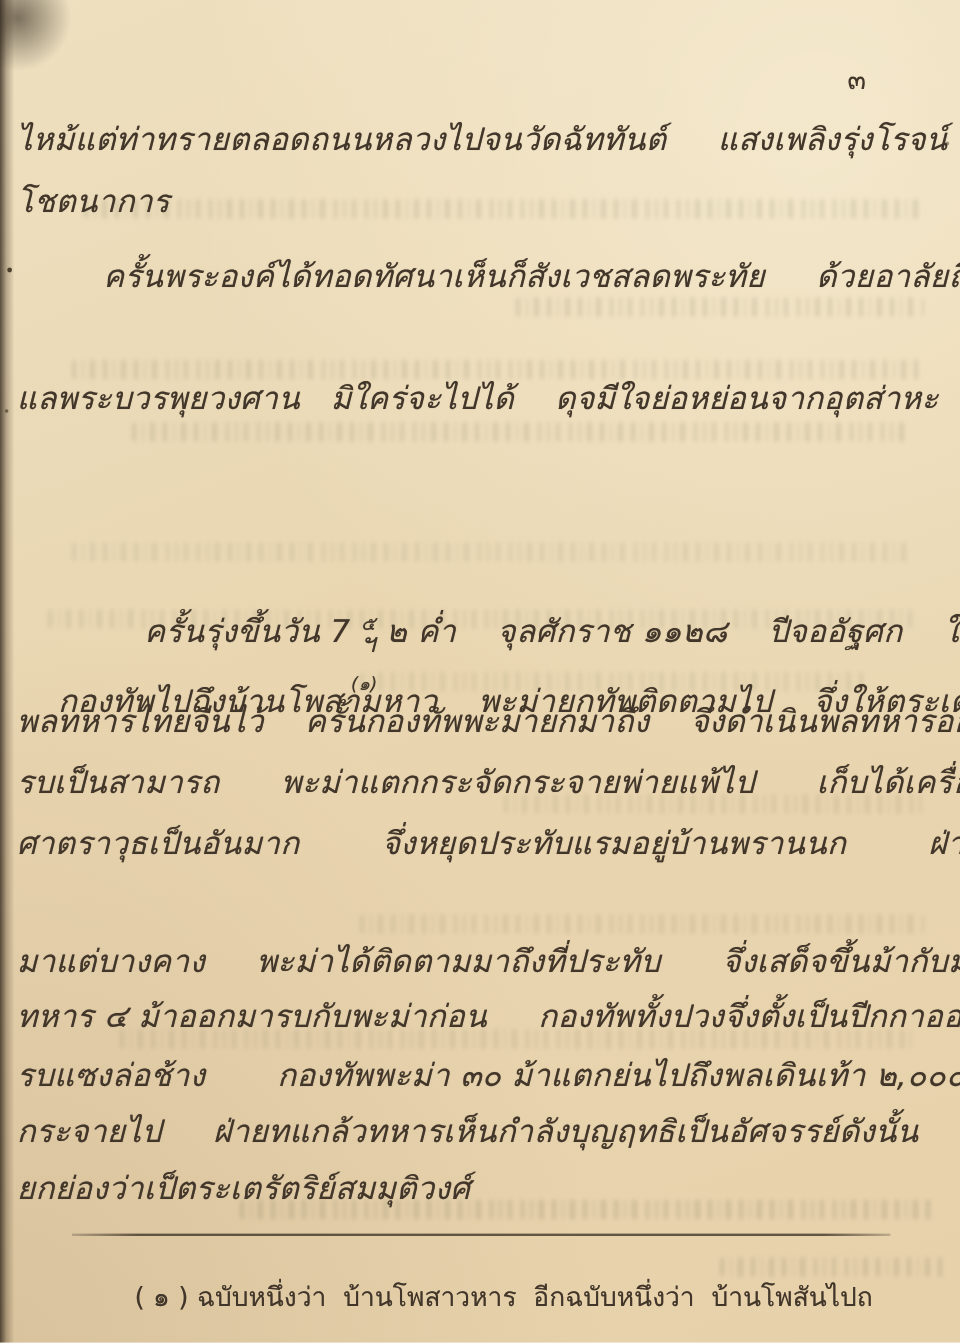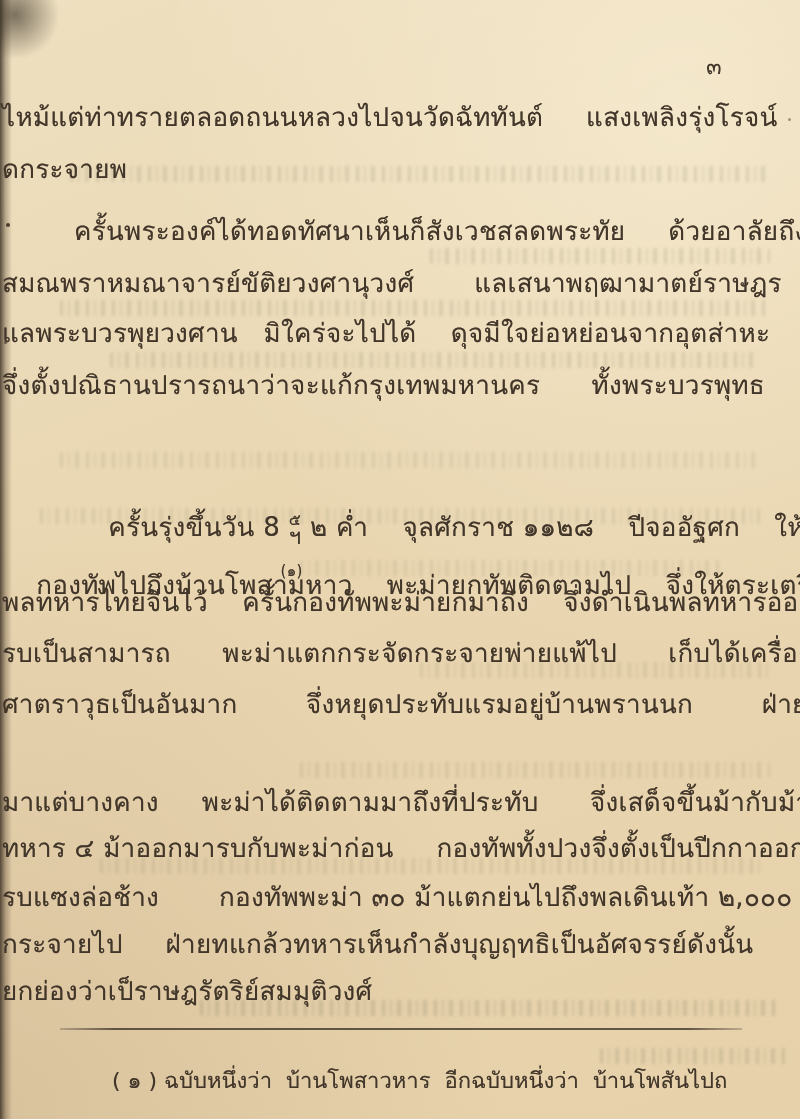--- a/index.html
+++ b/index.html
@@ -39,23 +39,24 @@
       rgba(125,122,92,.4) 8px 10px, rgba(125,122,92,0) 10px 15px,
       rgba(125,122,92,.5) 15px 19px, rgba(125,122,92,0) 19px 26px);
     filter:blur(1.6px);opacity:.38;pointer-events:none;
   }
 
   .ink{color:#42362a;}
   .pageno{
     position:absolute;top:48px;left:706px;font-size:23px;letter-spacing:1px;
   }
   .line{
-    position:absolute;left:2px;width:772px;font-size:26px;line-height:34px;
+    position:absolute;left:14px;width:772px;font-size:26px;line-height:34px;
     white-space:pre;letter-spacing:.3px;
     text-shadow:0 0 .6px rgba(66,54,42,.55);
+    font-style:italic;
   }
   .indent{padding-left:72px;}
   
   .stack{display:inline-block;vertical-align:-8px;text-align:center;line-height:.8;}
   .stack .t{display:block;font-size:16px;line-height:14px;}
   .stack .b{display:block;font-size:22px;line-height:20px;}
   
   .supref{
     position:relative;display:inline-block;width:0;overflow:visible;
     top:-18px;left:-72px;font-size:15px;white-space:nowrap;
@@ -89,40 +90,38 @@
   <div class="smudge" style="top:560px;left:300px;width:420px;opacity:.28"></div>
   <div class="smudge" style="top:662px;left:420px;width:350px;opacity:.3"></div>
   <div class="smudge" style="top:762px;left:300px;width:470px;opacity:.3"></div>
   <div class="smudge" style="top:858px;left:100px;width:660px;opacity:.3"></div>
   <div class="smudge" style="top:1000px;left:200px;width:580px;opacity:.45"></div>
   <div class="smudge" style="top:1048px;left:600px;width:190px;opacity:.4"></div>
 
   <div class="pageno ink">๓</div>
 
   <div class="line ink" style="top:100px">ไหม้แต่ท่าทรายตลอดถนนหลวงไปจนวัดฉัททันต์     แสงเพลิงรุ่งโรจน์</div>
-  <div class="line ink" style="top:152px">ดกระจายพ</div>
+  <div class="line ink" style="top:152px">โชตนาการ</div>
 
   <div class="line ink indent" style="top:214px">ครั้นพระองค์ได้ทอดทัศนาเห็นก็สังเวชสลดพระทัย     ด้วยอาลัยถึง</div>
-  <div class="line ink" style="top:266px">สมณพราหมณาจารย์ขัติยวงศานุวงศ์       แลเสนาพฤฒามาตย์ราษฎร</div>
   <div class="line ink" style="top:316px">แลพระบวรพุยวงศาน   มิใคร่จะไปได้    ดุจมีใจย่อหย่อนจากอุตส่าหะ</div>
-  <div class="line ink" style="top:368px">จึ่งตั้งปณิธานปรารถนาว่าจะแก้กรุงเทพมหานคร      ทั้งพระบวรพุทธ</div>
 
   <div class="line ink indent" style="top:476px">
-    <span>ครั้นรุ่งขึ้นวัน 8 </span><span class="stack"><span class="t">๕</span><span class="b">ฯ</span></span><span> ๒ ค่ำ    จุลศักราช ๑๑๒๘    ปีจออัฐศก    ให้ยก</span>
+    <span>ครั้นรุ่งขึ้นวัน 7 </span><span class="stack"><span class="t">๕</span><span class="b">ฯ</span></span><span> ๒ ค่ำ    จุลศักราช ๑๑๒๘    ปีจออัฐศก    ให้ยก</span>
   </div>
   <div class="line ink" style="top:534px">
     <span>กองทัพไปถึงบ้านโพสามหาว</span><span class="supref">(๑)</span><span>    พะม่ายกทัพติดตามไป    จึ่งให้ตระเตรียม</span>
   </div>
   <div class="line ink" style="top:585px">พลทหารไทยจีนไว้    ครั้นกองทัพพะม่ายกมาถึง    จึ่งดำเนินพลทหารออก</div>
   <div class="line ink" style="top:636px">รบเป็นสามารถ      พะม่าแตกกระจัดกระจายพ่ายแพ้ไป      เก็บได้เครื่อง</div>
   <div class="line ink" style="top:687px">ศาตราวุธเป็นอันมาก        จึ่งหยุดประทับแรมอยู่บ้านพรานนก        ฝ่าย</div>
   <div class="line ink" style="top:785px">มาแต่บางคาง     พะม่าได้ติดตามมาถึงที่ประทับ      จึ่งเสด็จขึ้นม้ากับม้า</div>
   <div class="line ink" style="top:831px">ทหาร ๔ ม้าออกมารบกับพะม่าก่อน     กองทัพทั้งปวงจึ่งตั้งเป็นปีกกาออก</div>
   <div class="line ink" style="top:880px">รบแซงล่อช้าง       กองทัพพะม่า ๓๐ ม้าแตกย่นไปถึงพลเดินเท้า ๒,๐๐๐ ก็</div>
   <div class="line ink" style="top:927px">กระจายไป     ฝ่ายทแกล้วทหารเห็นกำลังบุญฤทธิเป็นอัศจรรย์ดังนั้น      ก็</div>
-  <div class="line ink" style="top:974px">ยกย่องว่าเป็ราษฎรัตริย์สมมุติวงศ์</div>
+  <div class="line ink" style="top:974px">ยกย่องว่าเป็ตระเตรัตริย์สมมุติวงศ์</div>
 
   <div class="fn-rule"></div>
   <div class="footnote ink">
     <span>( ๑ )</span><span> ฉบับหนึ่งว่า  บ้านโพสาวหาร  อีกฉบับหนึ่งว่า  บ้านโพสันไปถ</span>
   </div>
 
 </div>
 
 </body></html>

